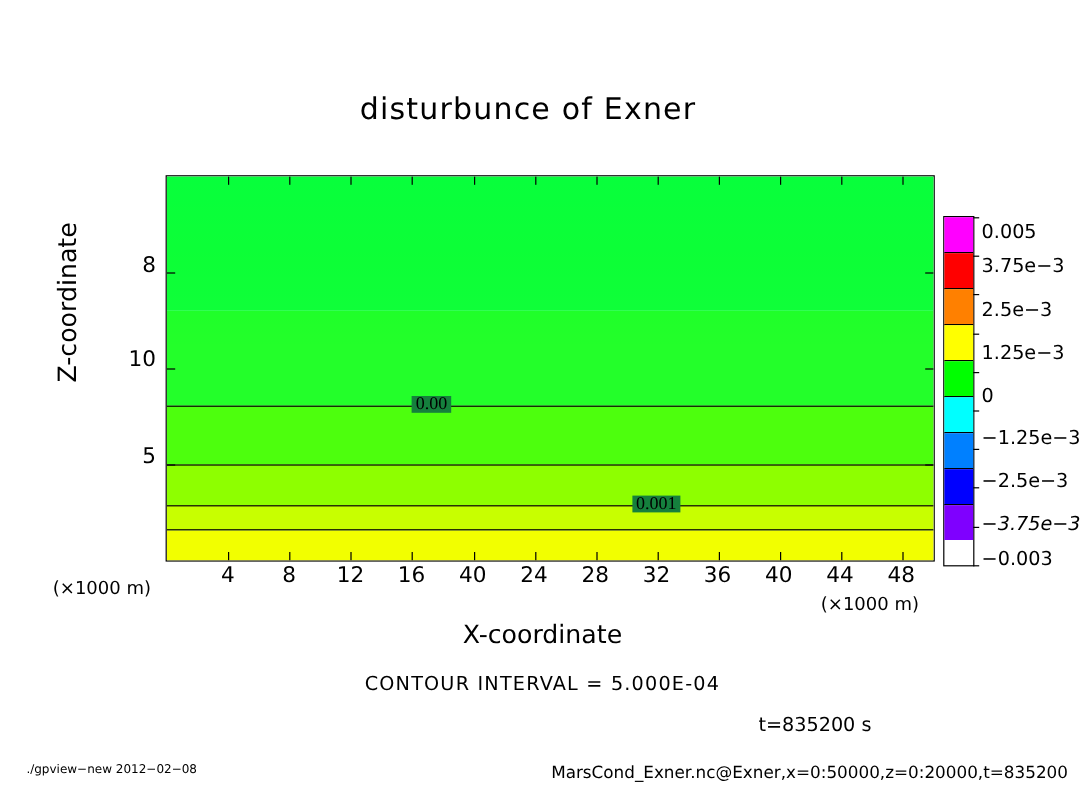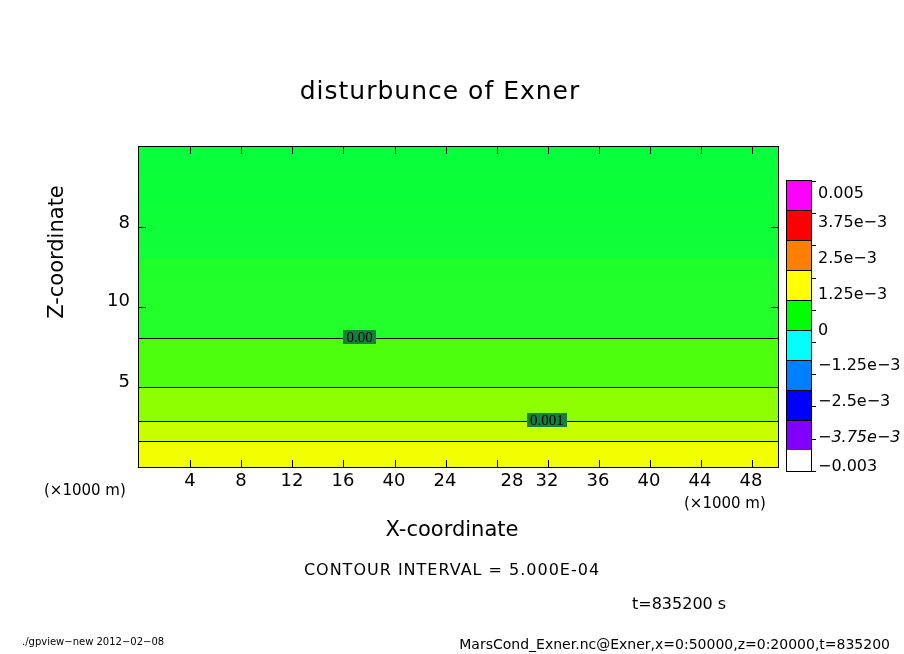--- a/index.html
+++ b/index.html
@@ -186,21 +186,21 @@
 <div class="abs axlabel" style="left:100px; top:211px; width:30px; text-align:right;">8</div>
 <div class="abs axlabel" style="left:100px; top:289px; width:30px; text-align:right;">10</div>
 <div class="abs axlabel" style="left:100px; top:370px; width:30px; text-align:right;">5</div>
 
 <div class="abs axlabel" style="left:176px; top:469px; width:28px; text-align:center;">4</div>
 <div class="abs axlabel" style="left:227px; top:469px; width:28px; text-align:center;">8</div>
 <div class="abs axlabel" style="left:278px; top:469px; width:28px; text-align:center;">12</div>
 <div class="abs axlabel" style="left:329px; top:469px; width:28px; text-align:center;">16</div>
 <div class="abs axlabel" style="left:380px; top:469px; width:28px; text-align:center;">40</div>
 <div class="abs axlabel" style="left:431px; top:469px; width:28px; text-align:center;">24</div>
-<div class="abs axlabel" style="left:482px; top:469px; width:28px; text-align:center;margin-left:16px;">28</div>
+<div class="abs axlabel" style="left:482px; top:469px; width:28px; text-align:center;">28</div>
 <div class="abs axlabel" style="left:533px; top:469px; width:28px; text-align:center;">32</div>
 <div class="abs axlabel" style="left:584px; top:469px; width:28px; text-align:center;">36</div>
 <div class="abs axlabel" style="left:635px; top:469px; width:28px; text-align:center;">40</div>
 <div class="abs axlabel" style="left:686px; top:469px; width:28px; text-align:center;">44</div>
 <div class="abs axlabel" style="left:737px; top:469px; width:28px; text-align:center;">48</div>
 
 <div id="ylabel" class="abs">Z-coordinate</div>
 <div id="xlabel" class="abs">X-coordinate</div>
 <div id="xunit" class="abs">(×1000 m)</div>
 <div id="xunit2" class="abs">(×1000 m)</div>

